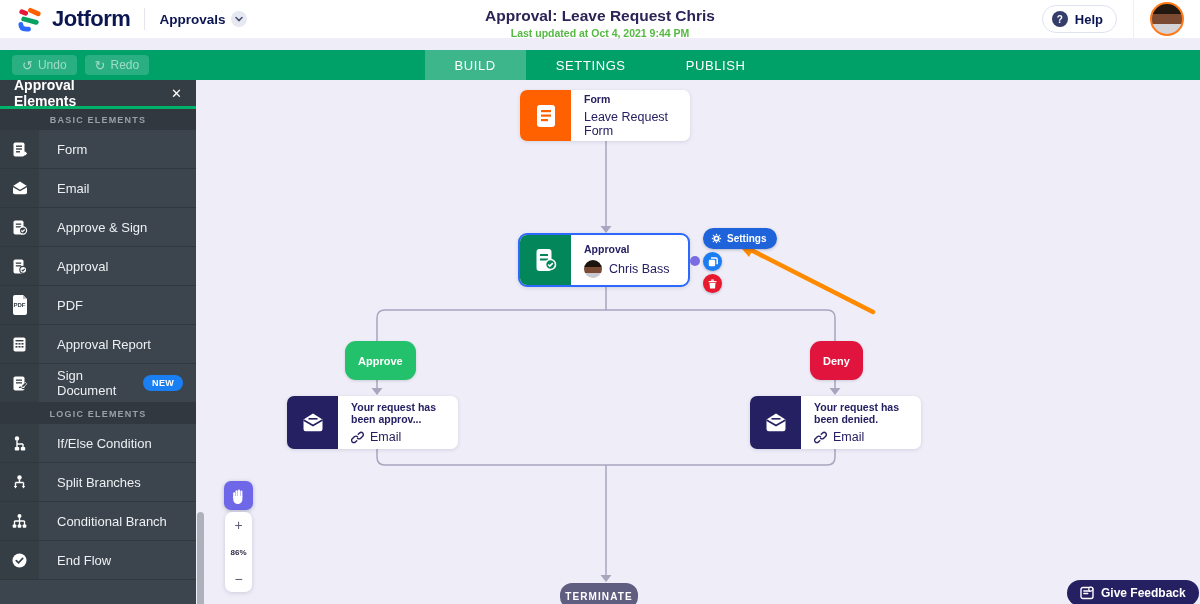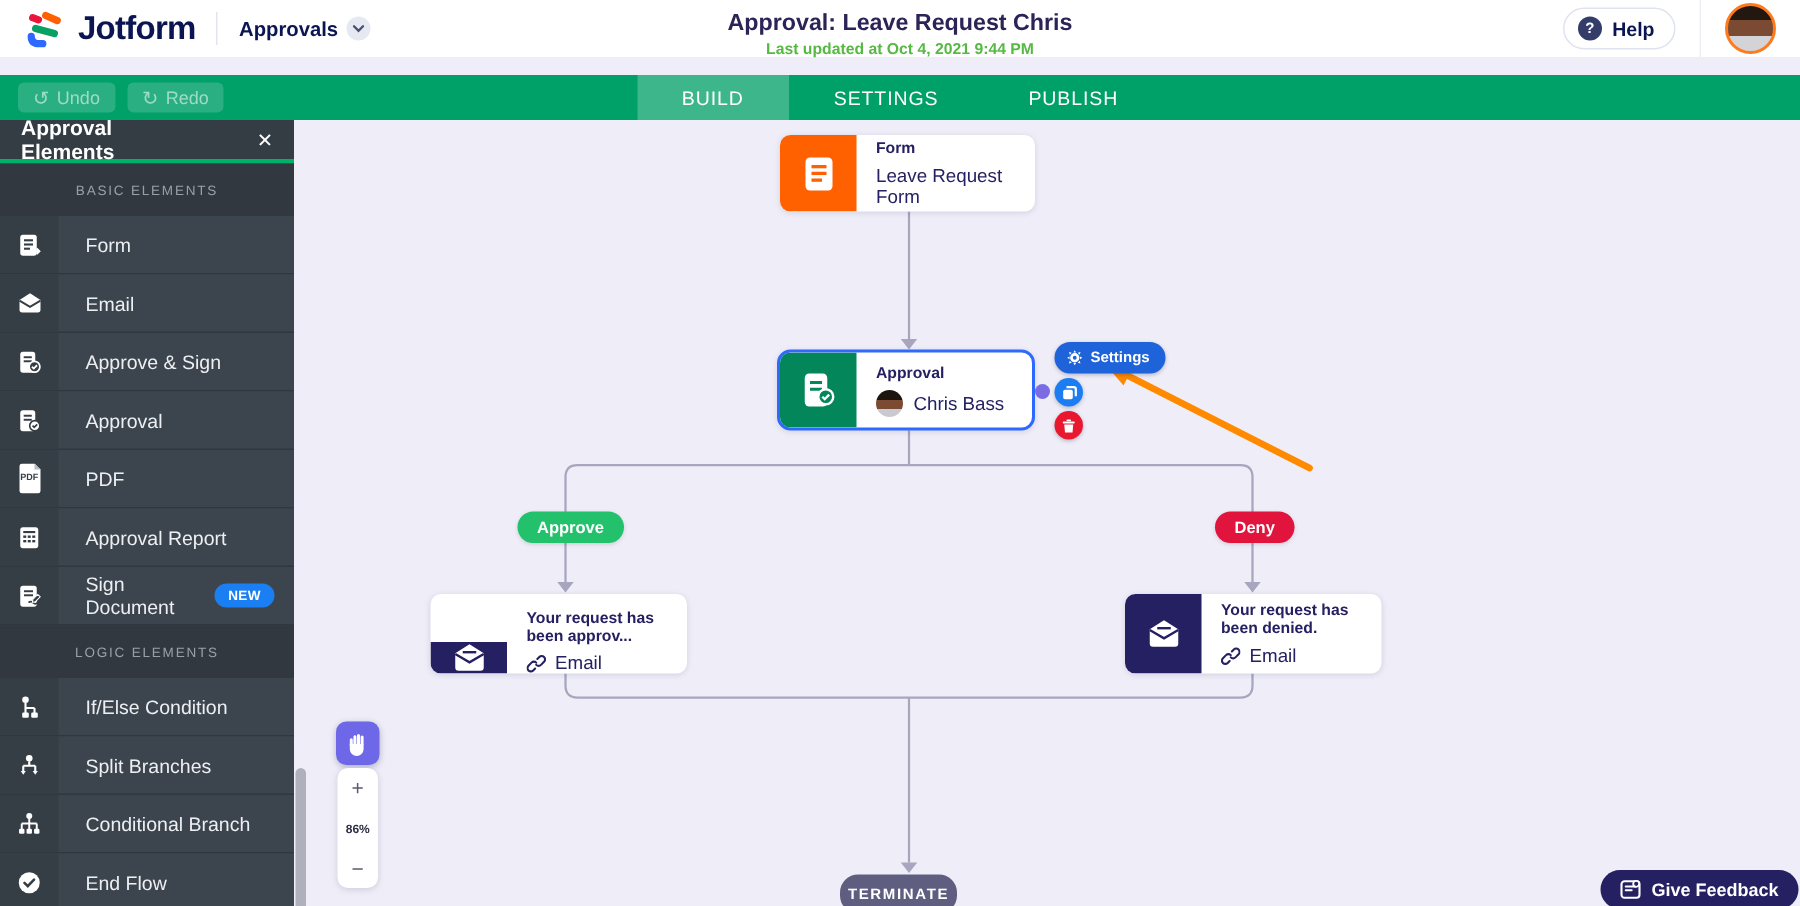--- a/index.html
+++ b/index.html
@@ -31,21 +31,21 @@
   .ur-glyph { font-size:13px; }
   .tabs { position:absolute; left:0; right:0; top:0; height:18px; display:flex; justify-content:center; }
   .tab { height:30px; display:flex; align-items:center; padding:0 30px; color:#fff; font-size:13px; letter-spacing:0.6px; cursor:pointer; }
   .tab.active { background:rgba(255,255,255,0.24); }
 
   
   .sidebar { position:absolute; left:0; top:80px; width:196px; bottom:0; background:#3C444D; z-index:4; overflow:hidden; }
   .sb-header { height:29px; display:flex; align-items:center; padding:0 14px; background:#343C44; border-bottom:3px solid #00B16A;gap:36px; }
   .sb-title { font-size:14px; font-weight:700; color:#fff; }
   .sb-close { margin-left:auto; color:#fff; font-size:13px; cursor:pointer; }
-  .sb-band { height:35px; background:#31383F; display:flex; align-items:center; justify-content:center; font-size:9px; letter-spacing:1.2px; color:#98A1AA; }
+  .sb-band { height:21px; background:#31383F; display:flex; align-items:center; justify-content:center; font-size:9px; letter-spacing:1.2px; color:#98A1AA;font-weight:bold; }
   .sb-item { height:39px; display:flex; align-items:center; background:#3C444D; border-bottom:1px solid rgba(0,0,0,0.18); cursor:pointer; }
   .sb-ic { width:39px; height:100%; background:#353D45; display:flex; align-items:center; justify-content:center; flex:none; }
   .sb-label { padding-left:18px; font-size:13px; color:#EDF0F3; }
   .new-badge { margin-left:auto; margin-right:13px; background:#1A7FF2; color:#fff; font-size:9px; font-weight:700; padding:3px 9px; border-radius:9px; letter-spacing:0.3px; }
   .pdf-box { position:relative; width:18px; height:20px; }
   .pdf-label { position:absolute; left:0; right:0; top:7px; text-align:center; font-size:6px; font-weight:700; color:#353D45; }
 
   
   .canvas { position:absolute; left:196px; top:80px; right:0; bottom:0; background:#EFEEF8; }
   .flow-svg { position:absolute; inset:0; }
@@ -54,31 +54,31 @@
   .node-body { flex:1; display:flex; flex-direction:column; justify-content:center; gap:5px; padding-left:13px; }
   .node-type { font-size:10.5px; font-weight:700; color:#252062; }
   .node-title { font-size:12.5px; color:#252062; }
   .assignee { display:flex; align-items:center; gap:7px; }
   .mini-avatar { width:18px; height:18px; border-radius:50%; background:linear-gradient(#1d140d 0 38%, #7a4a33 38% 72%, #c9c9cf 72%); }
   .assignee-name { font-size:12.5px; color:#252062; }
   .email-link { display:flex; align-items:center; gap:6px; font-size:12.5px; color:#252062; }
 
   .node-form { left:324px; top:10px; width:170px; height:51px; }
   .node-approval { left:322px; top:153px; width:172px; height:54px; border:2px solid #2E69FF; border-radius:9px; }
-  .node-email-a { left:91px; top:316px; width:171px; height:53px;align-items:flex-end; }
+  .node-email-a { left:91px; top:316px; width:171px; height:53px; }
   .node-email-d { left:554px; top:316px; width:171px; height:53px; }
 
   .conn-dot { position:absolute; left:494px; top:176px; width:10px; height:10px; border-radius:50%; background:#7C6CE4; }
 
   .settings-pill { position:absolute; left:507px; top:148px; height:21px; display:flex; align-items:center; gap:5px; padding:0 11px 0 8px; background:#1E63D9; border-radius:11px; color:#fff; font-size:10px; font-weight:700; cursor:pointer; box-shadow:0 1px 3px rgba(0,0,50,0.25); }
   .circle-btn { position:absolute; width:19px; height:19px; border-radius:50%; display:flex; align-items:center; justify-content:center; cursor:pointer; box-shadow:0 1px 3px rgba(0,0,50,0.25); }
   .copy-btn { left:507px; top:172px; background:#1C7DF2; }
   .trash-btn { left:507px; top:194px; background:#E8182F; }
 
-  .branch-pill { position:absolute; top:261px; height:21px; border-radius:11px; display:flex; align-items:center; padding:0 13px; color:#fff; font-size:11px; font-weight:700; cursor:pointer; box-shadow:0 1px 3px rgba(0,0,50,0.15); }
+  .branch-pill { position:absolute; top:261px; height:39px; border-radius:11px; display:flex; align-items:center; padding:0 13px; color:#fff; font-size:11px; font-weight:700; cursor:pointer; box-shadow:0 1px 3px rgba(0,0,50,0.15); }
   .approve-pill { left:149px; background:#23C16B; }
   .deny-pill { left:614px; background:#E0143C; }
 
   .terminate { position:absolute; left:364px; top:503px; width:78px; height:26px; border-radius:12px; background:#5F5E80; color:#fff; font-size:10px; font-weight:700; letter-spacing:1.1px; display:flex; align-items:center; justify-content:center; }
 
   .hand-btn { position:absolute; left:28px; top:401px; width:29px; height:29px; border-radius:7px; background:#6E68E8; display:flex; align-items:center; justify-content:center; cursor:pointer; box-shadow:0 1px 4px rgba(40,40,90,0.3); }
   .zoom-card { position:absolute; left:29px; top:432px; width:27px; height:80px; background:#fff; border-radius:7px; box-shadow:0 1px 5px rgba(40,40,90,0.18); display:flex; flex-direction:column; }
   .zoom-cell { flex:1; display:flex; align-items:center; justify-content:center; cursor:pointer; color:#5B5B72; font-size:14px; }
   .zoom-level { font-size:8px; font-weight:700; color:#2C2C44; cursor:default; }
 

